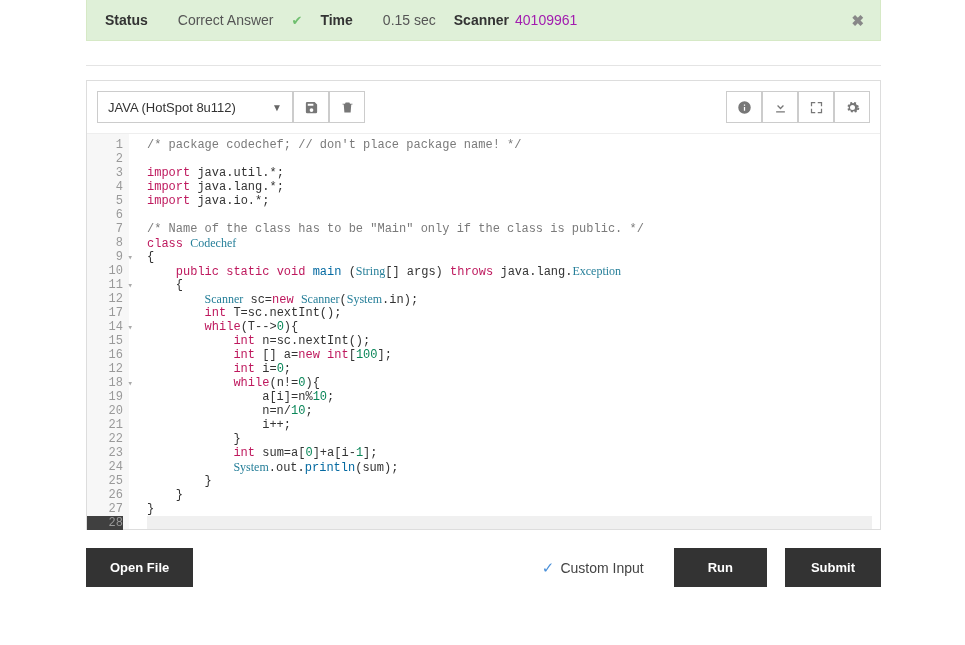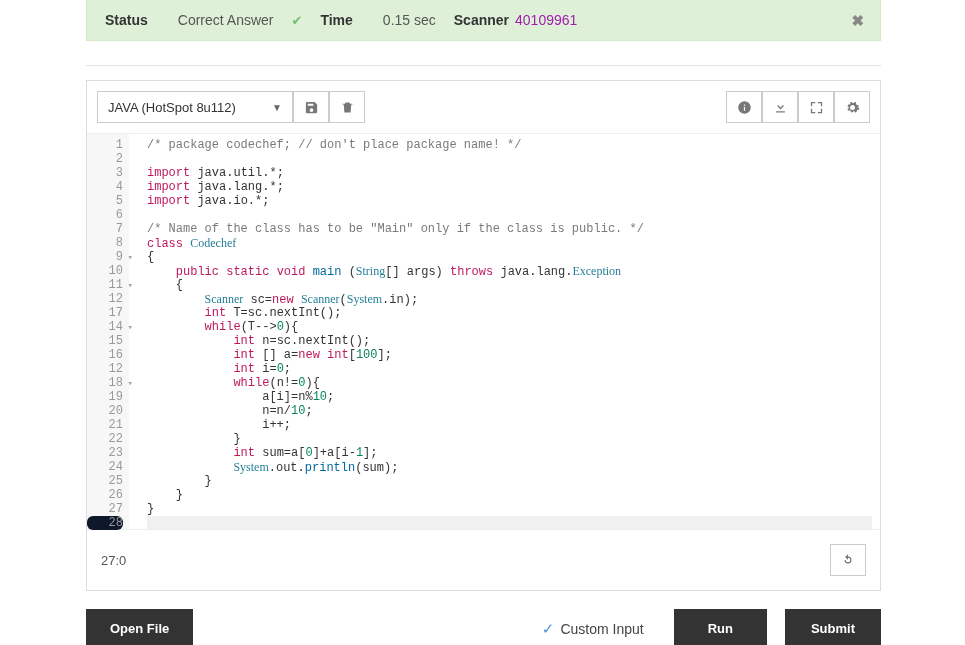--- a/index.html
+++ b/index.html
@@ -72,21 +72,21 @@
       color: #999;
       padding: 4px 6px 4px 0;
       width: 42px;
       user-select: none;
     }
     .gutter .line { height: 14px; position: relative; }
     .gutter .fold::after {
       content: "▾"; font-size: 9px; color: #aaa;
       position: absolute; right: -10px; top: 1px;
     }
-    .gutter .hl { background: #0f172a; border-radius: 6px; }
+    .gutter .hl { background: #404040; }
     .code {
       padding: 4px 8px 8px 18px;
       flex: 1;
       white-space: pre;
       color: #333;
       overflow: hidden;
     }
     .code .line { height: 14px; }
     .code .hl { background: #f0f0f0; }
     .c-comment { color: #7a7a7a; }
@@ -211,29 +211,20 @@
           <div class="line">23</div>
           <div class="line">24</div>
           <div class="line">25</div>
           <div class="line">26</div>
           <div class="line">27</div>
           <div class="line hl">28</div>
         </div>
       <div class="code" id="code"><div class="line"><span class="c-comment">/* package codechef; // don't place package name! */</span></div><div class="line"></div><div class="line"><span class="c-keyword">import</span> java.util.*;</div><div class="line"><span class="c-keyword">import</span> java.lang.*;</div><div class="line"><span class="c-keyword">import</span> java.io.*;</div><div class="line"></div><div class="line"><span class="c-comment">/* Name of the class has to be "Main" only if the class is public. */</span></div><div class="line"><span class="c-keyword">class</span> <span class="c-type">Codechef</span></div><div class="line">{</div><div class="line">    <span class="c-keyword">public static void</span> <span class="c-fn">main</span> (<span class="c-type">String</span>[] args) <span class="c-keyword">throws</span> java.lang.<span class="c-type">Exception</span></div><div class="line">    {</div><div class="line">        <span class="c-type">Scanner</span> sc=<span class="c-keyword">new</span> <span class="c-type">Scanner</span>(<span class="c-type">System</span>.in);</div><div class="line">        <span class="c-keyword">int</span> T=sc.nextInt();</div><div class="line">        <span class="c-keyword">while</span>(T--&gt;<span class="c-num">0</span>){</div><div class="line">            <span class="c-keyword">int</span> n=sc.nextInt();</div><div class="line">            <span class="c-keyword">int</span> [] a=<span class="c-keyword">new</span> <span class="c-keyword">int</span>[<span class="c-num">100</span>];</div><div class="line">            <span class="c-keyword">int</span> i=<span class="c-num">0</span>;</div><div class="line">            <span class="c-keyword">while</span>(n!=<span class="c-num">0</span>){</div><div class="line">                a[i]=n%<span class="c-num">10</span>;</div><div class="line">                n=n/<span class="c-num">10</span>;</div><div class="line">                i++;</div><div class="line">            }</div><div class="line">            <span class="c-keyword">int</span> sum=a[<span class="c-num">0</span>]+a[i-<span class="c-num">1</span>];</div><div class="line">            <span class="c-type">System</span>.out.<span class="c-fn">println</span>(sum);</div><div class="line">        }</div><div class="line">    }</div><div class="line">}</div><div class="line hl"></div></div>
     </div>
 
-    <div class="status-line">
-      <span class="pos">27:0</span>
-      <div class="spacer2"></div>
-      <div class="refresh">
-        <svg viewBox="0 0 24 24">
-            <path d="M12 6V2L7 7l5 5V8a4 4 0 1 1-4 4H6a6 6 0 1 0 6-6z"></path>
-          </svg>
-      </div>
-    </div>
   </div>
 
   <div class="bottom-row">
     <button class="btn">Open File</button>
     <div class="spacer3"></div>
     <div class="custom-input">
       <span class="check-mark">✓</span>
       <span>Custom Input</span>
     </div>
     <button class="btn btn-run">Run</button>

